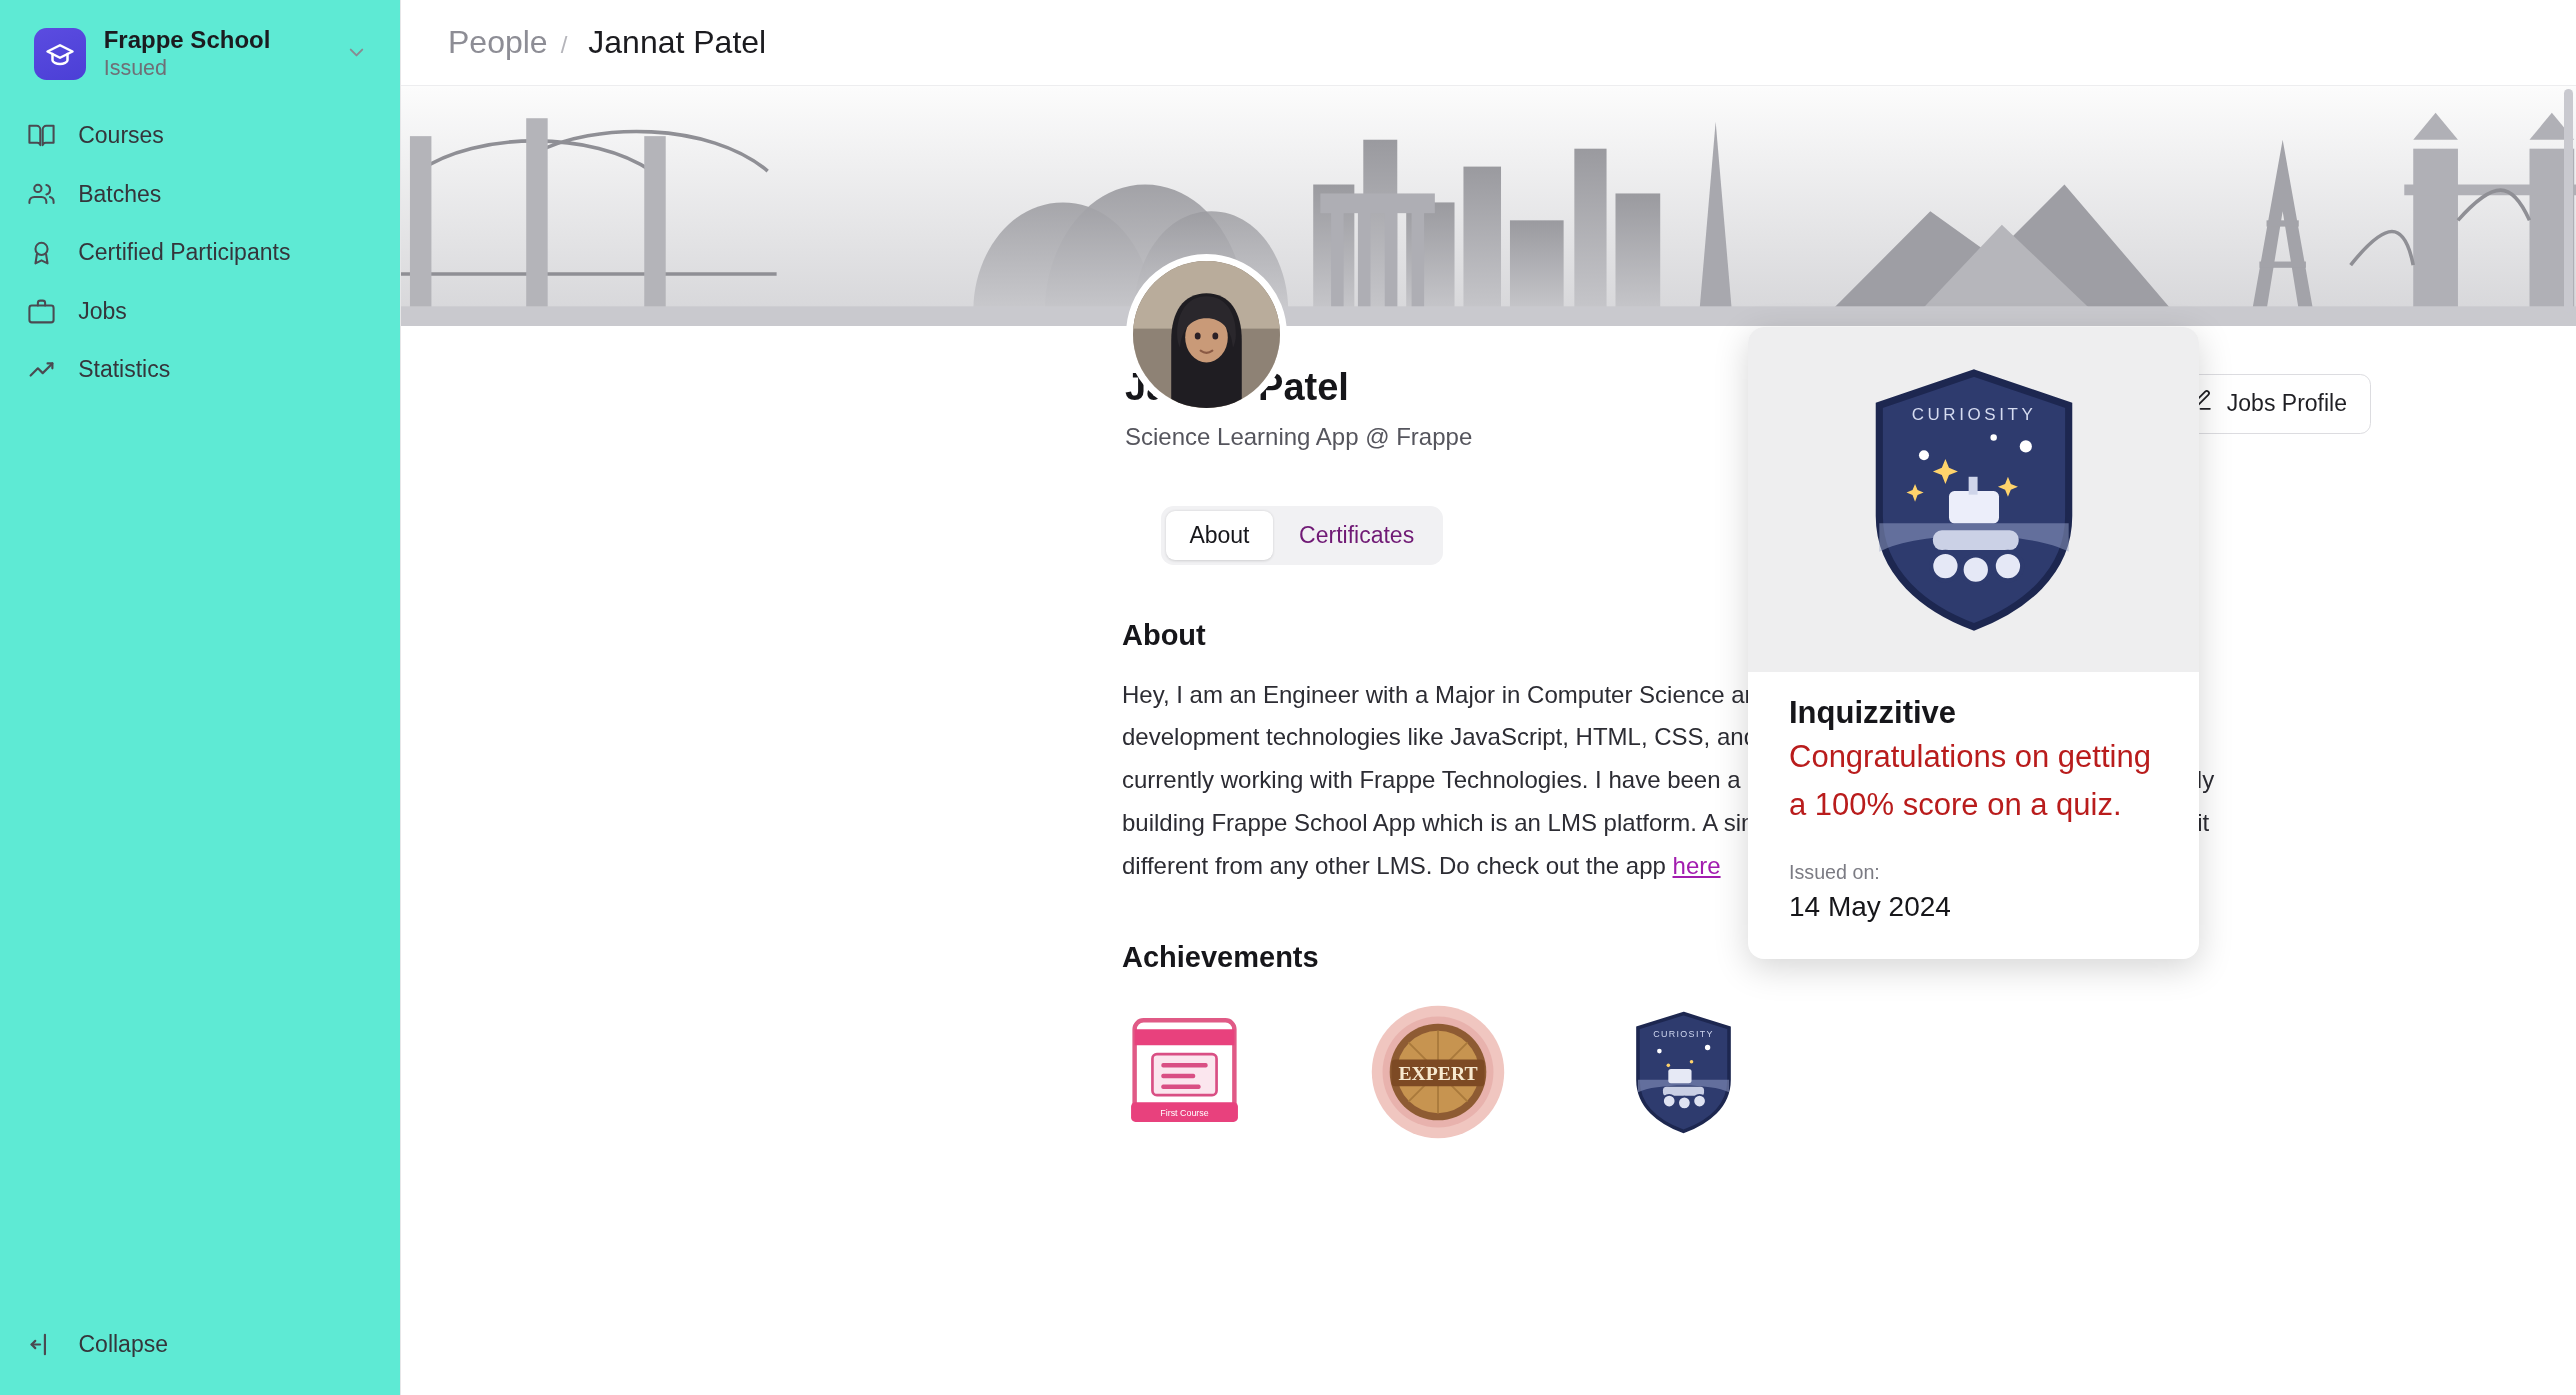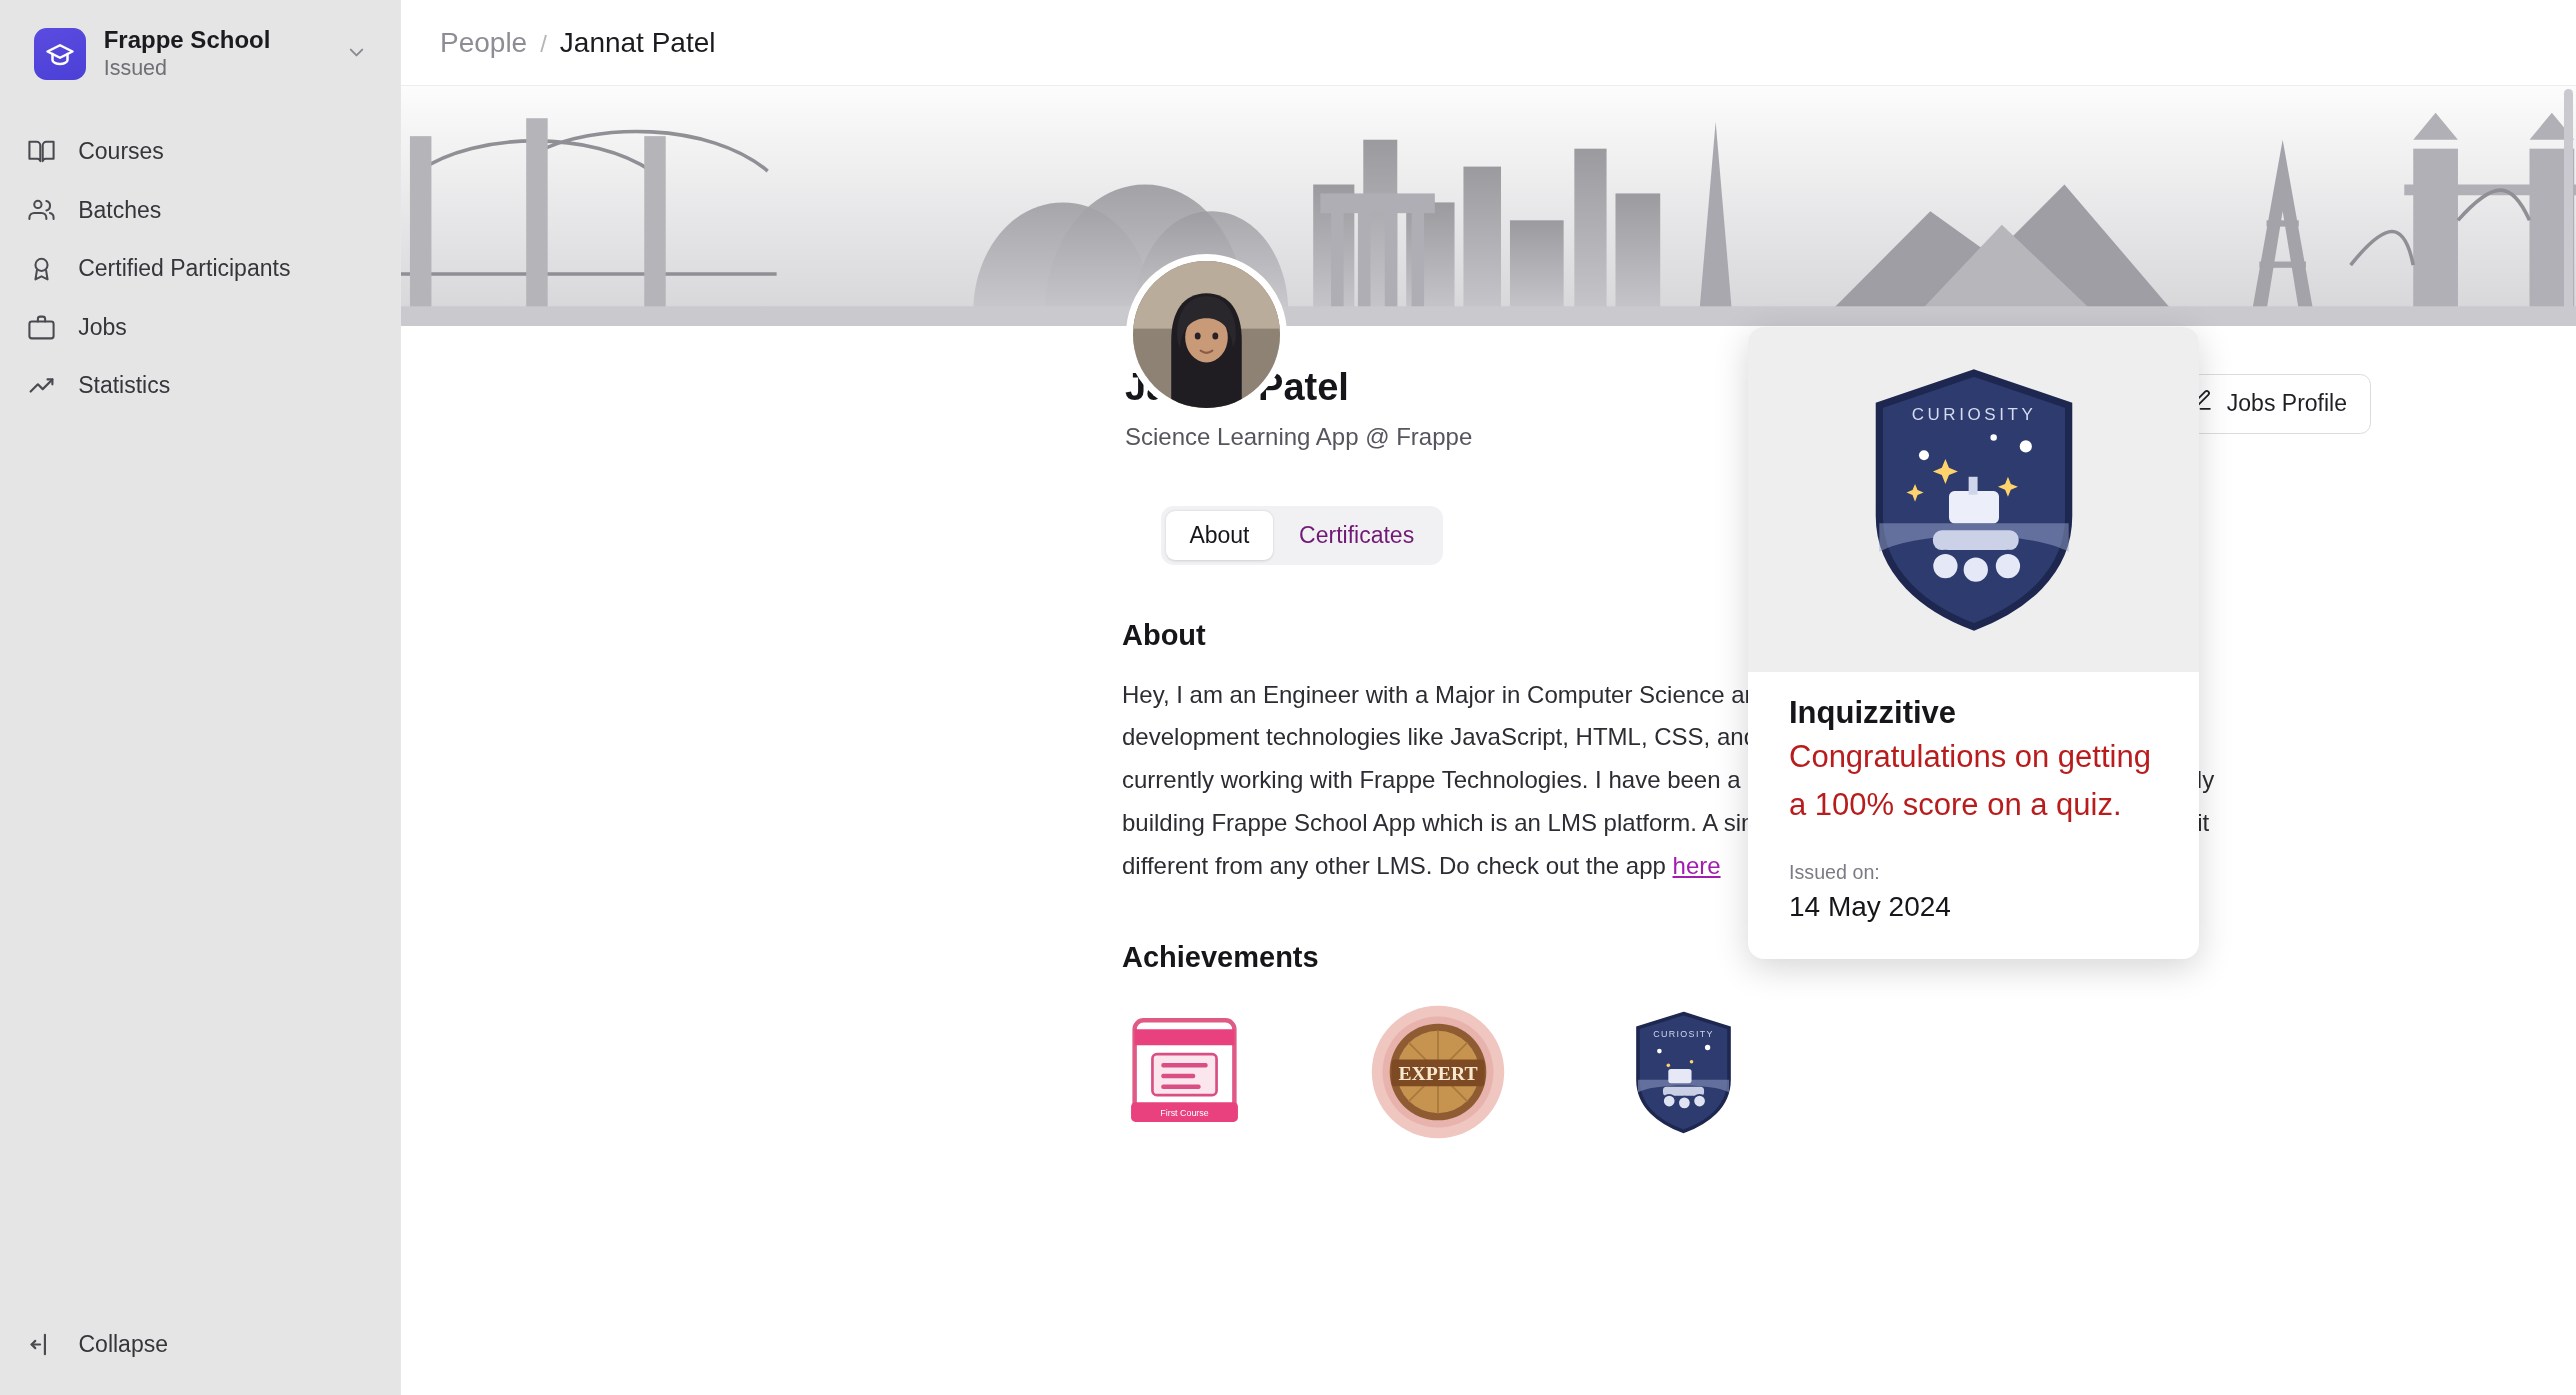--- a/index.html
+++ b/index.html
@@ -13,27 +13,26 @@
   .app {
     display: flex;
     width: 2576px;
     height: 1395px;
   }
 
   
   .sidebar {
     width: 401px;
     flex: 0 0 401px;
-    background: #e5e5e5;
+    background: #5eead4;
     border-right: 0.9px solid #e6e6e8;
     display: flex;
     flex-direction: column;
     padding: 16px 0 0 0;
     position: relative;
-    gap: 16px;
   }
   .workspace {
     display: flex;
     align-items: center;
     gap: 18px;
     padding: 9px 21.5px 9px 23px;
     margin: 0 10.7px 16px 10.7px;
     border-radius: 10.7px;
     cursor: pointer;
   }
@@ -98,23 +97,24 @@
   .topbar {
     height: 86px;
     flex: 0 0 86px;
     display: flex;
     align-items: center;
     padding: 0 39px;
     border-bottom: 0.9px solid #ededef;
     background: #fff;
   }
   .crumb {
-    font-size: 28px;
+    font-size: 32px;
     color: #8d8d95;
     cursor: pointer;
+    margin-left: 8px;
   }
   .crumb.current { color: #1b1b1f; cursor: default; }
   .crumb-sep { font-size: 24px; color: #b5b5bb; margin: 0 9px; }
 
   
   .cover {
     height: 240px;
     flex: 0 0 240px;
     position: relative;
     overflow: hidden;

